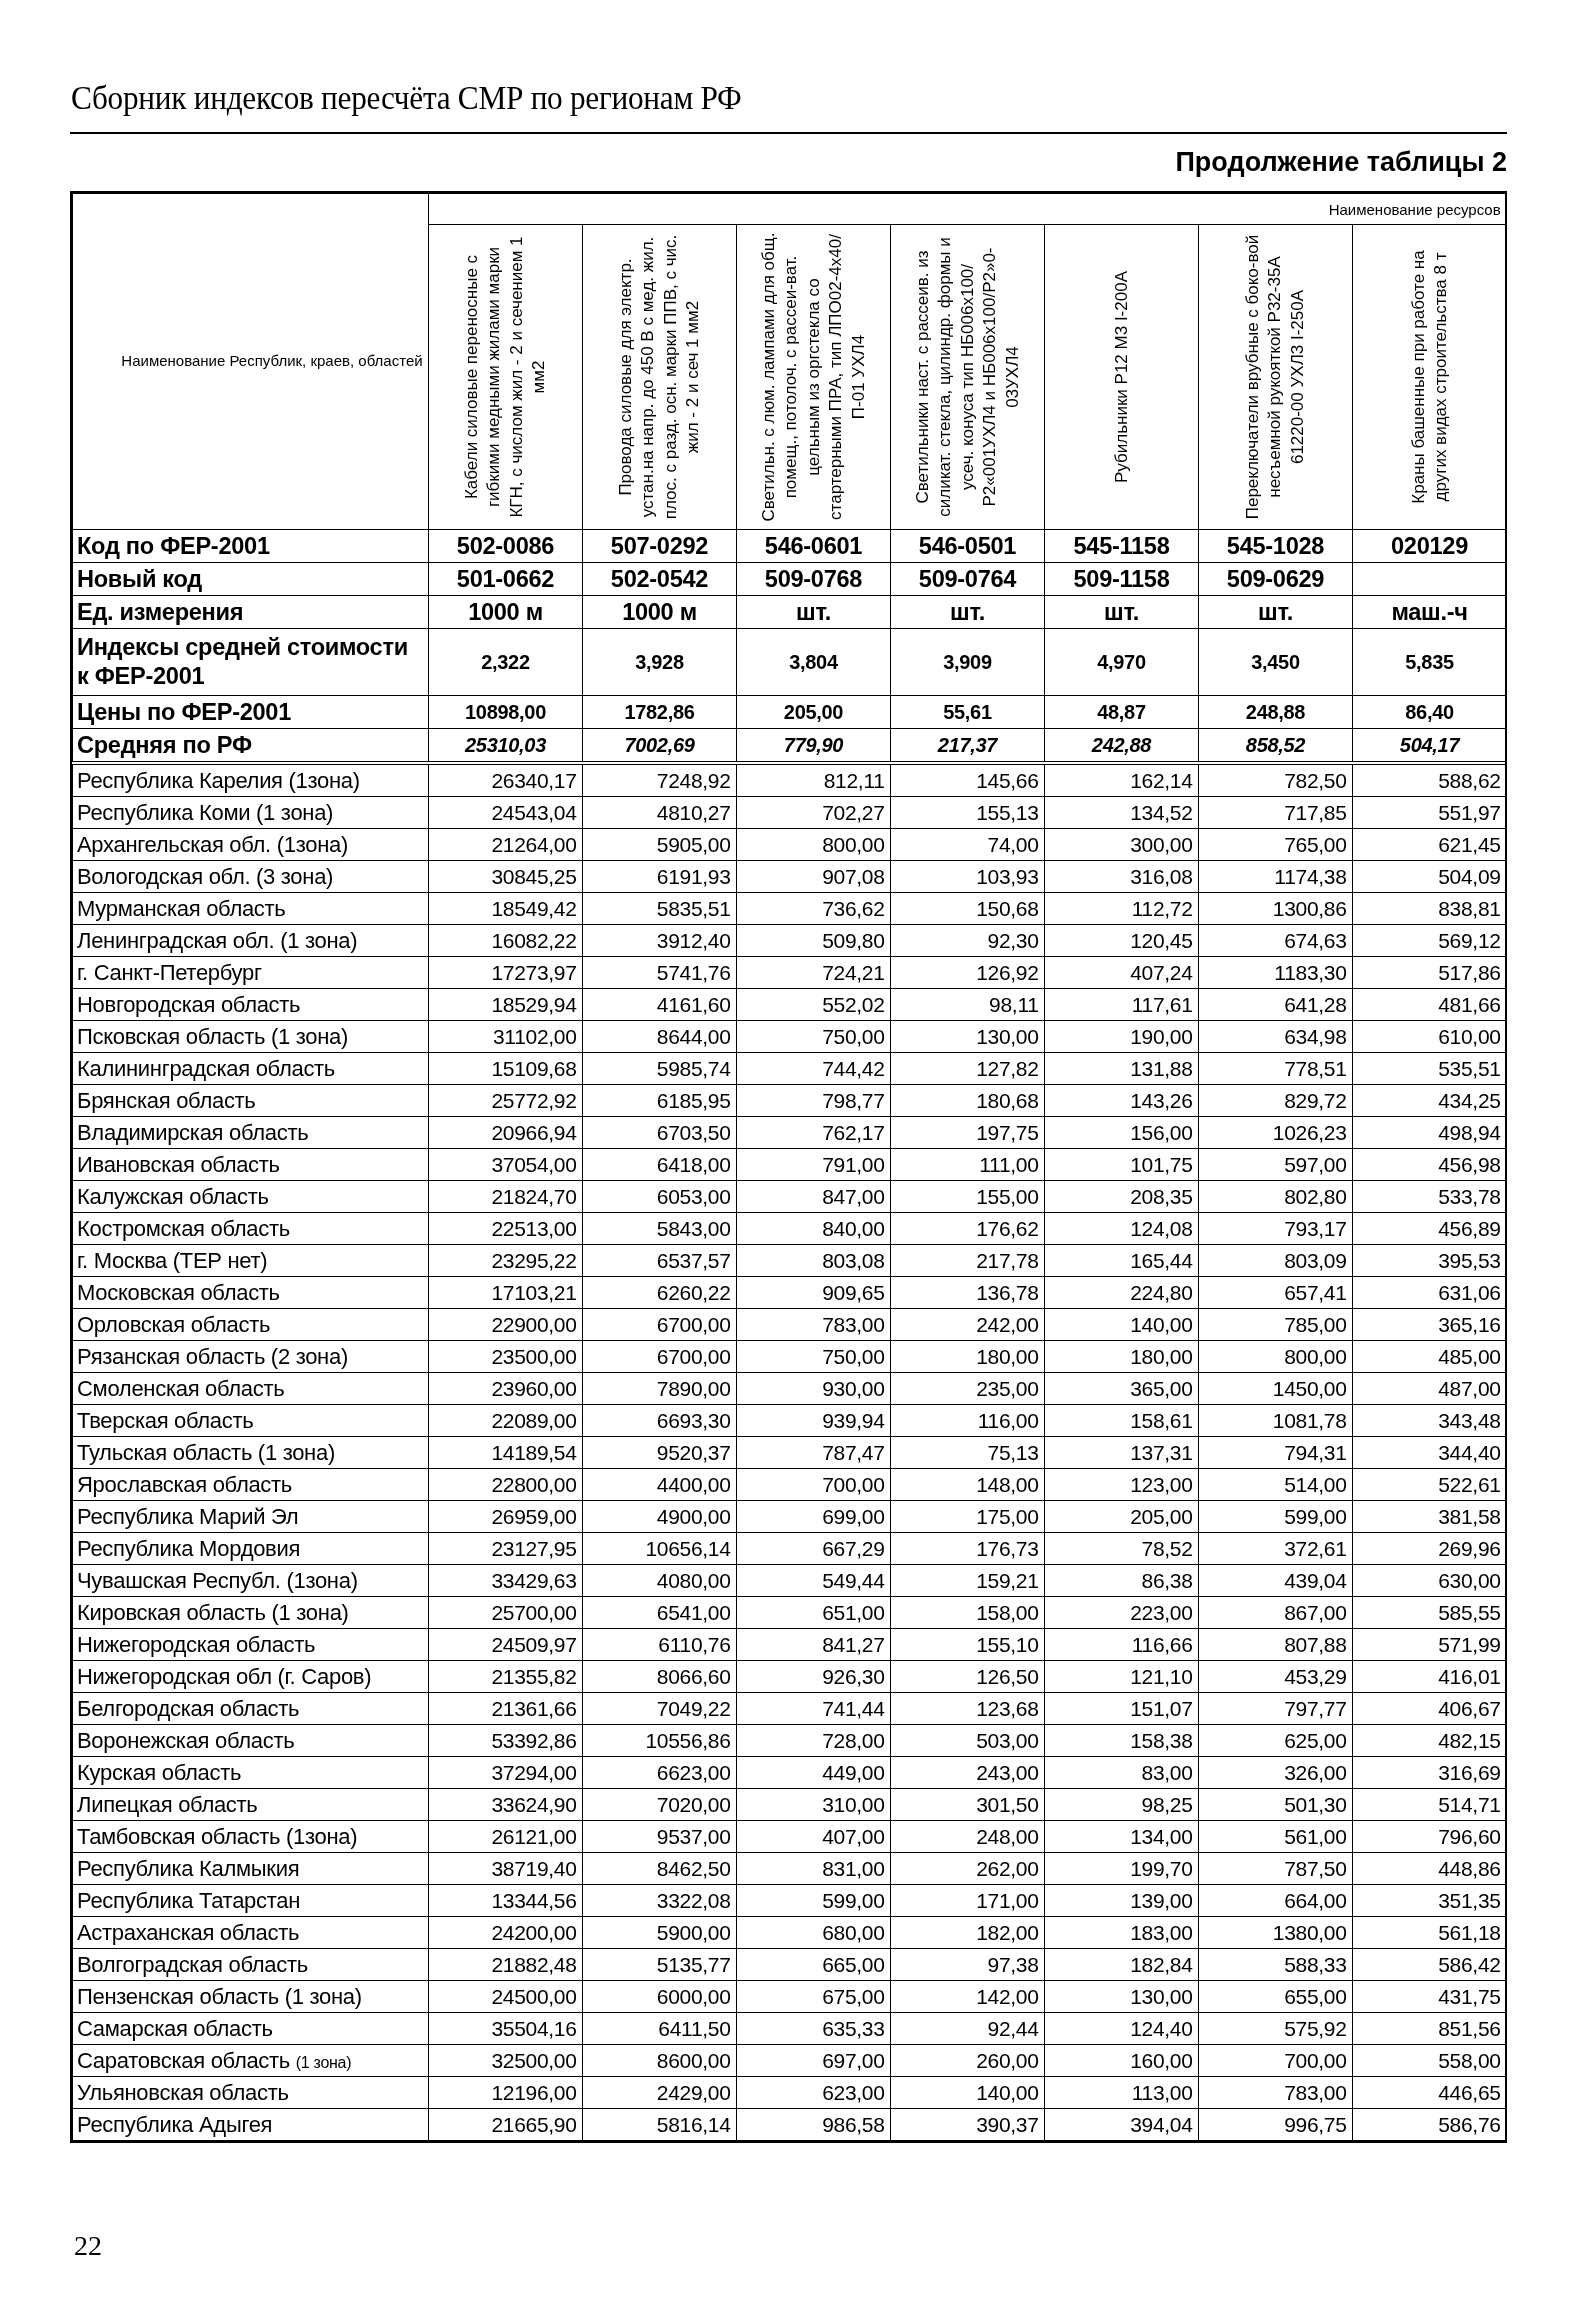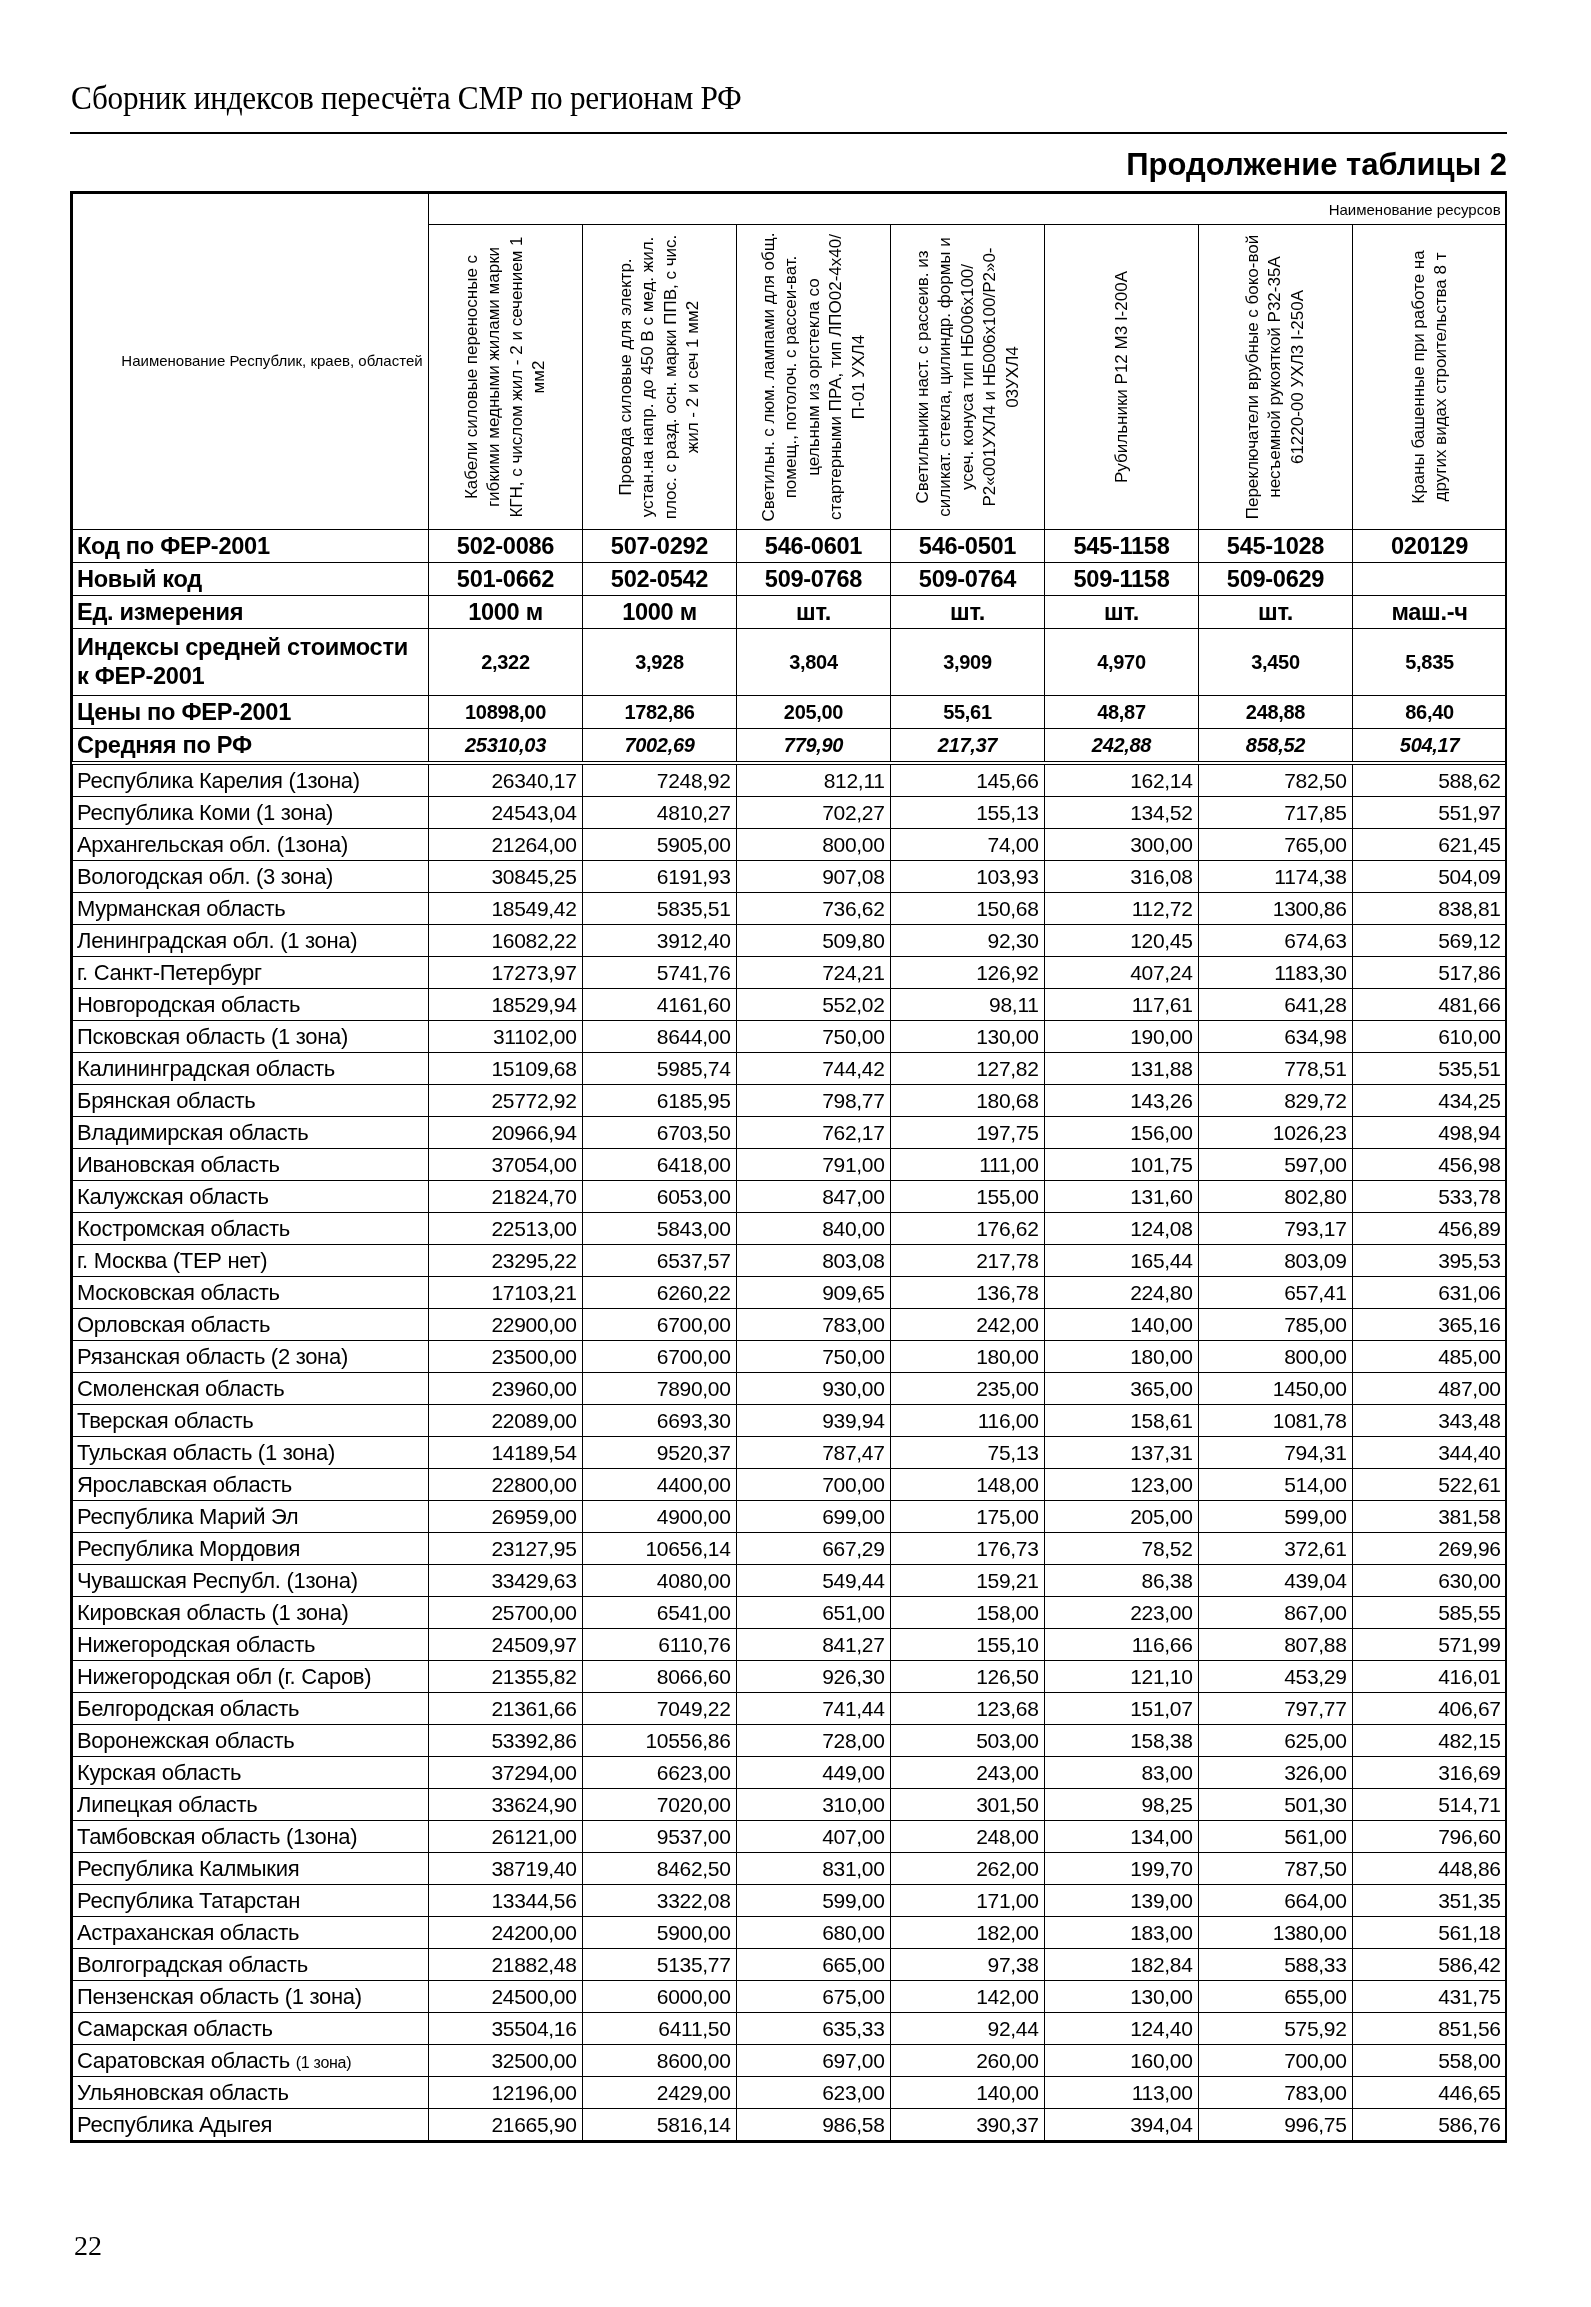--- a/index.html
+++ b/index.html
@@ -7,21 +7,21 @@
   .doc-title {
     position: absolute; left: 71px; top: 79px;
     font-family: "Liberation Serif", "DejaVu Serif", serif;
     font-size: 34px; letter-spacing: -0.3px;
     transform: scaleX(0.92); transform-origin: left top;
   }
   .title-rule { position: absolute; left: 70px; top: 132px; width: 1437px; height: 0; border-top: 2.7px solid #000; }
   .continuation {
     position: absolute; right: 85px; top: 147px;
     font-family: "Liberation Sans", "DejaVu Sans", sans-serif;
-    font-weight: bold; font-size: 31px;
+    font-weight: bold; font-size: 27px;
   }
   .table-wrap {
     position: absolute; left: 70px; top: 191px; width: 1437px;
     border: 2.7px double #000; box-sizing: border-box;
   }
   table.grid { border-collapse: collapse; width: 100%; table-layout: fixed; font-family: "Liberation Sans", "DejaVu Sans", sans-serif; }
   table.grid td, table.grid th { border: 1.3px solid #000; padding: 0 5.4px; overflow: hidden; white-space: nowrap; }
   col.c-name { width: 356px; }
   col.c-val { width: 154px; }
   .hdr-top th { height: 30px; font-weight: normal; font-size: 15px; text-align: right; }
@@ -291,21 +291,21 @@
           <td>101,75</td>
           <td>597,00</td>
           <td>456,98</td>
         </tr>
         <tr class="row">
           <td class="lbl"><span>Калужская область</span></td>
           <td>21824,70</td>
           <td>6053,00</td>
           <td>847,00</td>
           <td>155,00</td>
-          <td>131,60</td>
+          <td>208,35</td>
           <td>802,80</td>
           <td>533,78</td>
         </tr>
         <tr class="row">
           <td class="lbl"><span>Костромская область</span></td>
           <td>22513,00</td>
           <td>5843,00</td>
           <td>840,00</td>
           <td>176,62</td>
           <td>124,08</td>

